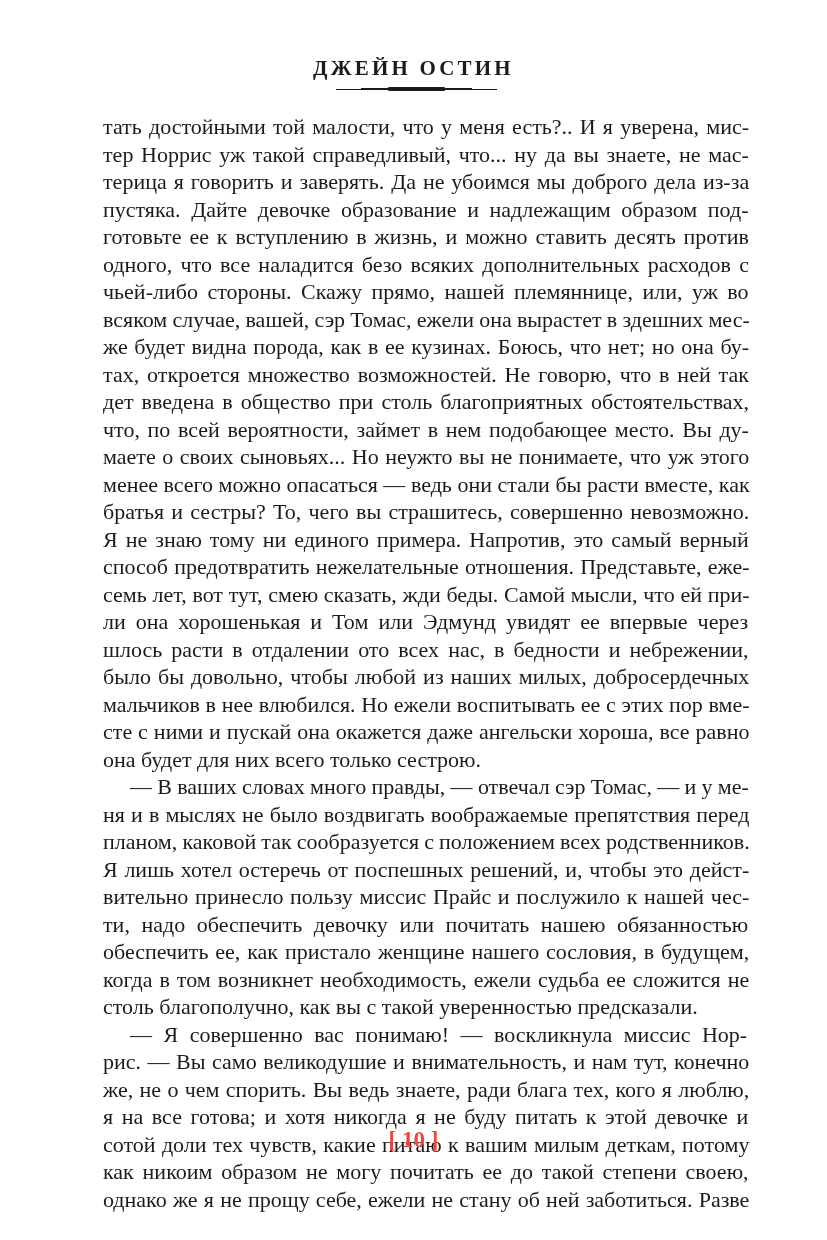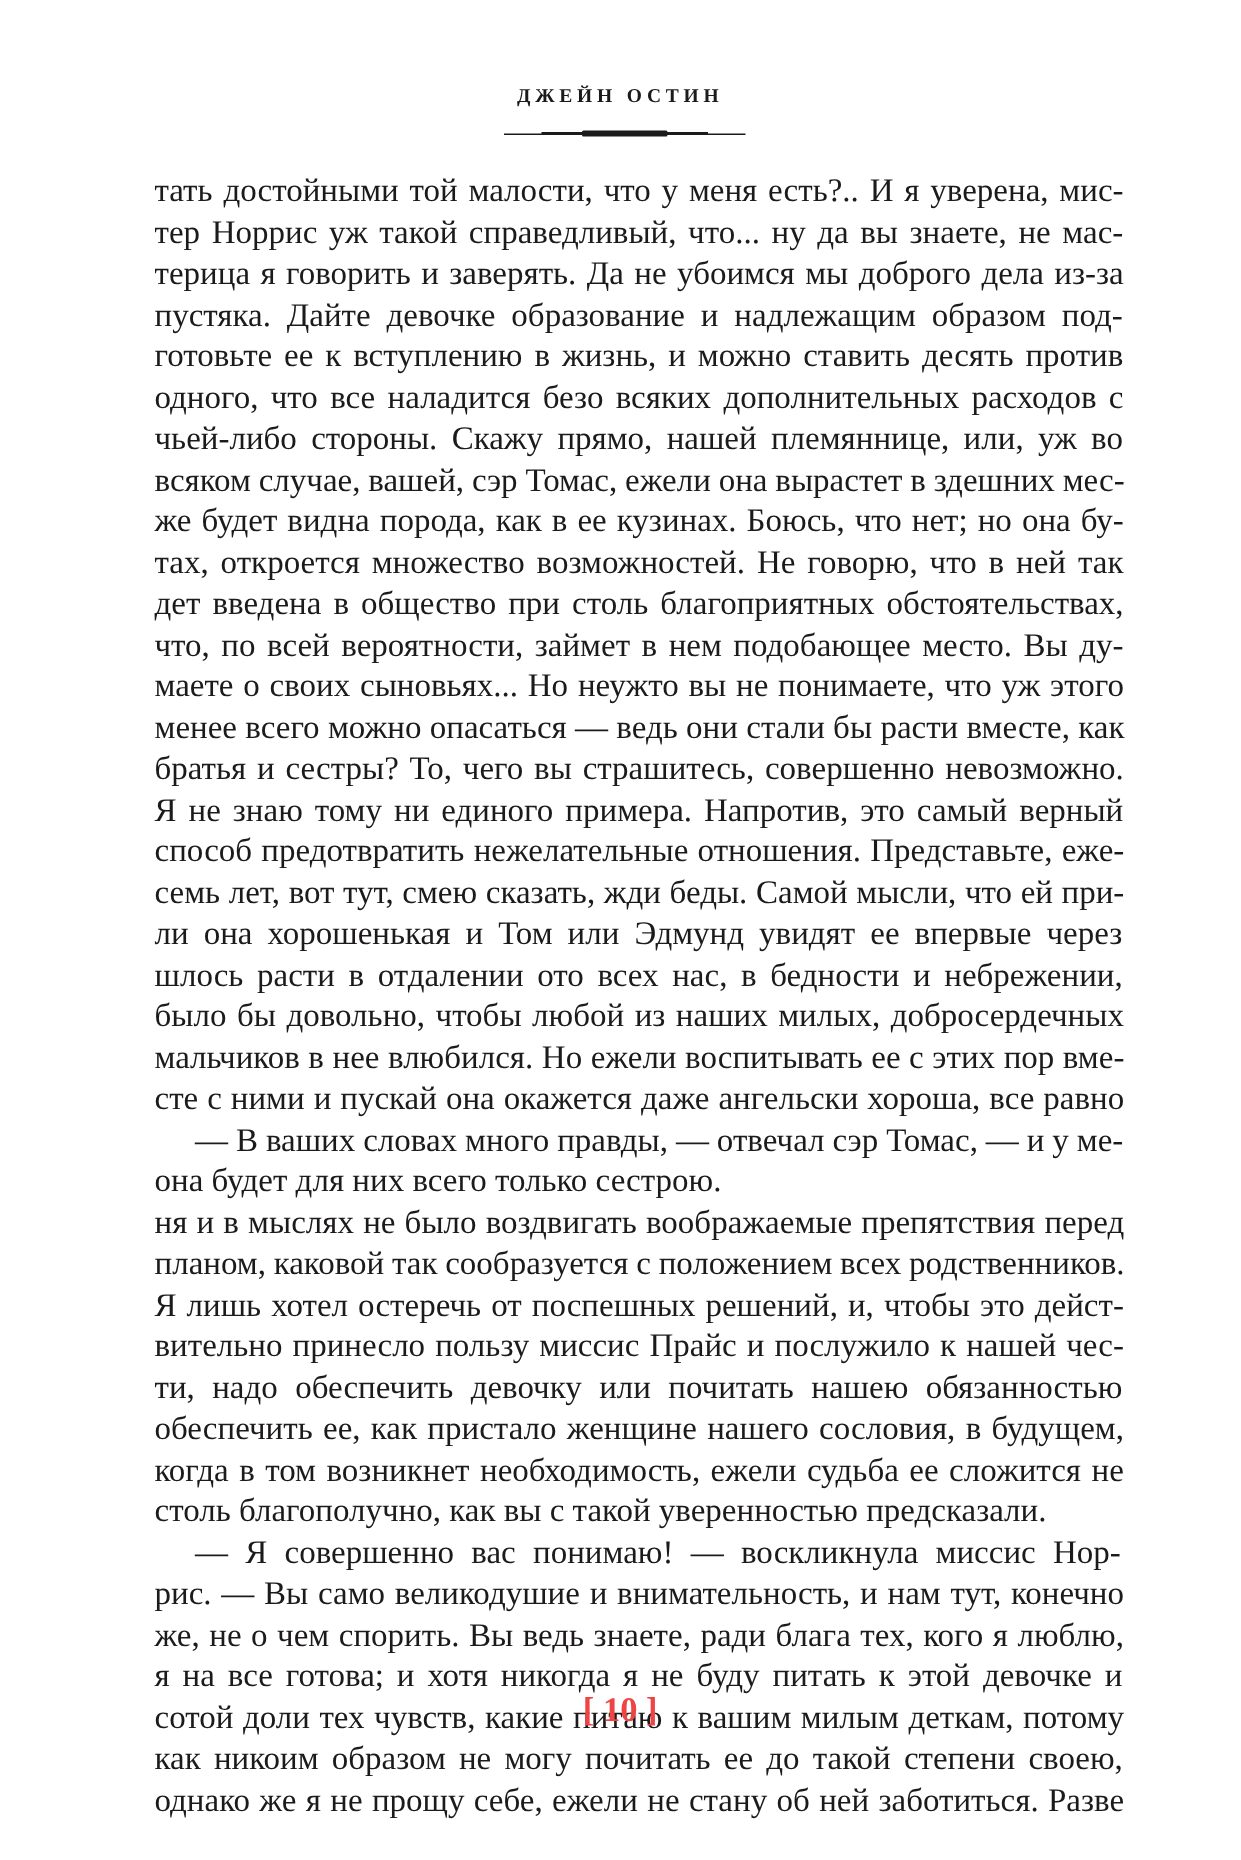--- a/index.html
+++ b/index.html
@@ -16,21 +16,21 @@
       font-family: "Liberation Serif", "DejaVu Serif", serif;
     }
     .running-head {
       position: absolute;
       top: 56px;
       left: 0;
       width: 827px;
       text-align: center;
       font-family: "Liberation Serif", "DejaVu Serif", serif;
       font-weight: bold;
-      font-size: 13px;
+      font-size: 21px;
       letter-spacing: 3.2px;
       color: #1c1a1a;
     }
     .ornament-rule {
       position: absolute;
       top: 86px;
       left: 336px;
       width: 161px;
       height: 7px;
     }
@@ -123,22 +123,22 @@
     <span class="line" style="word-spacing: 0.046875px;">менее всего можно опасаться — ведь они стали бы расти вместе, как</span>
     <span class="line" style="word-spacing: 1.69922px;">братья и сестры? То, чего вы страшитесь, совершенно невозможно.</span>
     <span class="line" style="word-spacing: 2.48906px;">Я не знаю тому ни единого примера. Напротив, это самый верный</span>
     <span class="line" style="word-spacing: 0.671875px;">способ предотвратить нежелательные отношения. Представьте, еже-</span>
     <span class="line" style="word-spacing: 0.231771px;">семь лет, вот тут, смею сказать, жди беды. Самой мысли, что ей при-</span>
     <span class="line" style="word-spacing: 4.52813px;">ли она хорошенькая и Том или Эдмунд увидят ее впервые через</span>
     <span class="line" style="word-spacing: 3.58594px;">шлось расти в отдалении ото всех нас, в бедности и небрежении,</span>
     <span class="line" style="word-spacing: 1.50195px;">было бы довольно, чтобы любой из наших милых, добросердечных</span>
     <span class="line" style="word-spacing: 0.205966px;">мальчиков в нее влюбился. Но ежели воспитывать ее с этих пор вме-</span>
     <span class="line" style="word-spacing: 0.480114px;">сте с ними и пускай она окажется даже ангельски хороша, все равно</span>
+    <span class="line last">она будет для них всего только сестрою.</span>
     <span class="line indent" style="word-spacing: -0.211538px;">— В ваших словах много правды, — отвечал сэр Томас, — и у ме-</span>
-    <span class="line last">она будет для них всего только сестрою.</span>
     <span class="line" style="word-spacing: 0.616319px;">ня и в мыслях не было воздвигать воображаемые препятствия перед</span>
     <span class="line" style="word-spacing: -0.339286px;">планом, каковой так сообразуется с положением всех родственников.</span>
     <span class="line" style="word-spacing: 1.20469px;">Я лишь хотел остеречь от поспешных решений, и, чтобы это дейст-</span>
     <span class="line" style="word-spacing: 1.19444px;">вительно принесло пользу миссис Прайс и послужило к нашей чес-</span>
     <span class="line" style="word-spacing: 6.0692px;">ти, надо обеспечить девочку или почитать нашею обязанностью</span>
     <span class="line" style="word-spacing: 1.36719px;">обеспечить ее, как пристало женщине нашего сословия, в будущем,</span>
     <span class="line" style="word-spacing: 1.49826px;">когда в том возникнет необходимость, ежели судьба ее сложится не</span>
     <span class="line last">столь благополучно, как вы с такой уверенностью предсказали.</span>
     <span class="line indent" style="word-spacing: 6.00195px;">— Я совершенно вас понимаю! — воскликнула миссис Нор-</span>
     <span class="line" style="word-spacing: 1.00156px;">рис. — Вы само великодушие и внимательность, и нам тут, конечно</span>

